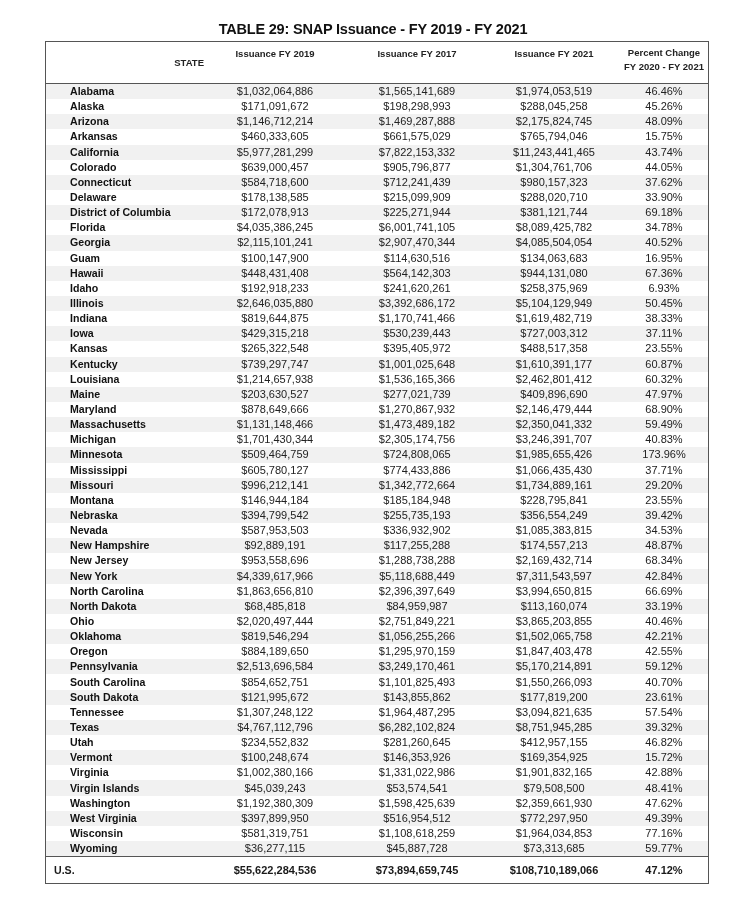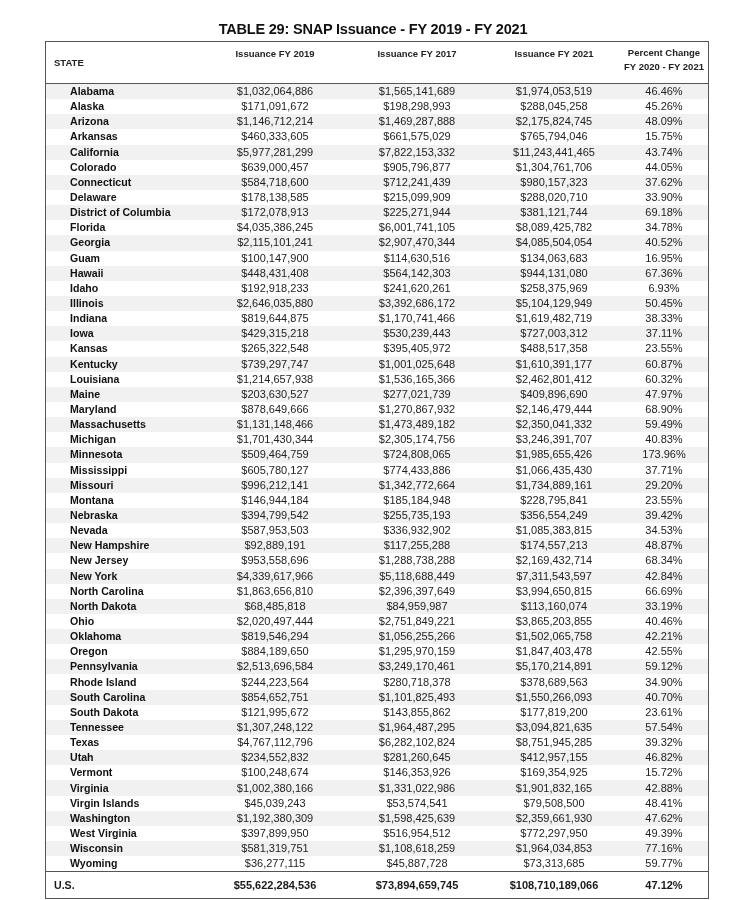--- a/index.html
+++ b/index.html
@@ -7,21 +7,21 @@
          font-family: "Liberation Sans", sans-serif; color: #1a1a1a; }
   .title { position: absolute; top: 21px; left: 0; width: 746px; text-align: center;
            font-size: 14.5px; font-weight: bold; letter-spacing: -0.2px; color: #111; }
   .tbl-wrap { position: absolute; left: 45px; top: 41px; width: 662px;
               border: 1.5px solid #555; border-bottom: none; }
   table { border-collapse: collapse; width: 100%; table-layout: fixed; }
   col.c0 { width: 158px; } col.c1 { width: 142px; } col.c2 { width: 142px; }
   col.c3 { width: 132px; } col.c4 { width: 88px; }
   thead th { height: 35px; font-size: 9.5px; font-weight: bold; vertical-align: top;
              padding: 6px 0 0 0; color: #222; border-bottom: 1.5px solid #555; }
-  thead th.state { text-align: left; padding-left: 8px; vertical-align: middle; padding-top: 0; }
+  thead th.state { text-align: right; padding-left: 8px; vertical-align: middle; padding-top: 0; }
   thead th.pct { line-height: 14px; padding-top: 4px; }
   tbody td { height: 15.15px; padding: 0; font-size: 11px; line-height: 15px; white-space: nowrap; }
   tbody td.state { font-weight: bold; padding-left: 24px; font-size: 10.6px; color: #111; }
   tbody td.num { text-align: center; color: #222; }
   tbody tr:nth-child(odd) td { background: #f1f1f1; }
   tbody tr:nth-child(even) td { background: #ffffff; }
   tfoot td { height: 26px; font-weight: bold; font-size: 11px; border-top: 1.5px solid #555;
              border-bottom: 1.5px solid #555; background: #fff; padding: 0; }
   tfoot td.state { padding-left: 8px; font-size: 10.6px; }
   tfoot td.num { text-align: center; }
@@ -320,27 +320,20 @@
           <td class="num">42.55%</td>
         </tr>
         <tr>
           <td class="state">Pennsylvania</td>
           <td class="num">$2,513,696,584</td>
           <td class="num">$3,249,170,461</td>
           <td class="num">$5,170,214,891</td>
           <td class="num">59.12%</td>
         </tr>
         <tr>
-          <td class="state">Rhode Island</td>
-          <td class="num">$244,223,564</td>
-          <td class="num">$280,718,378</td>
-          <td class="num">$378,689,563</td>
-          <td class="num">34.90%</td>
-        </tr>
-        <tr>
           <td class="state">South Carolina</td>
           <td class="num">$854,652,751</td>
           <td class="num">$1,101,825,493</td>
           <td class="num">$1,550,266,093</td>
           <td class="num">40.70%</td>
         </tr>
         <tr>
           <td class="state">South Dakota</td>
           <td class="num">$121,995,672</td>
           <td class="num">$143,855,862</td>

